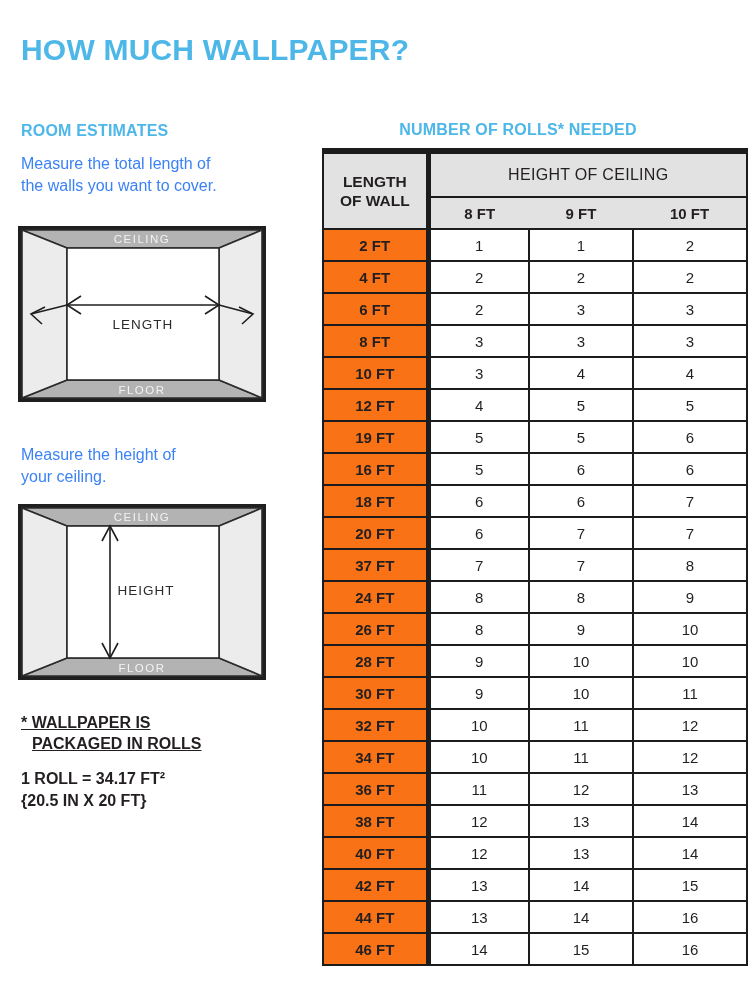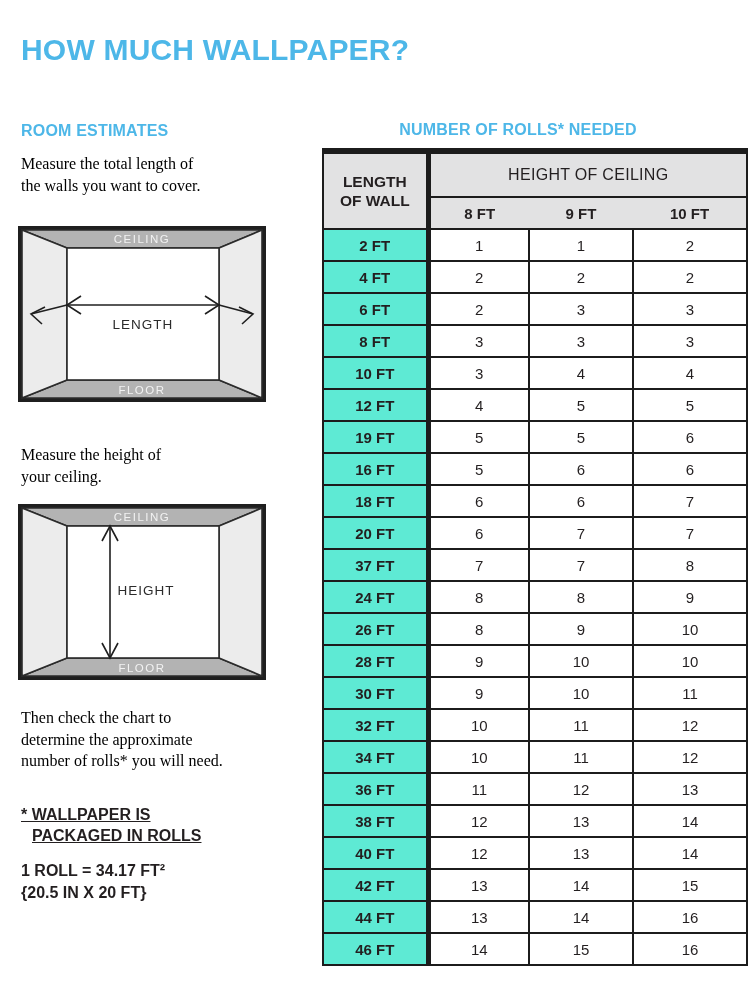--- a/index.html
+++ b/index.html
@@ -38,22 +38,21 @@
     font-weight: bold;
     color: #4db7e8;
     letter-spacing: 0.2px;
     line-height: 18px;
   }
   .right-col .section-heading { text-align: center; }
   .para {
     white-space: pre-line;
     font-size: 16px;
     line-height: 21.5px;
-    color: #000000;
-    font-family: Liberation Serif, serif;
+    color: #3b82f6;
   }
   .step1 { margin-top: 13px; }
   .step2 { margin-top: 42px; }
   .step3 { margin-top: 27px; }
   .diagram { display: block; margin-left: -3px; }
   .diagram1 { margin-top: 30px; }
   .diagram2 { margin-top: 17px; }
   .footnote { margin-top: 32px; font-size: 16px; font-weight: bold; line-height: 21px; text-decoration: underline; }
   .footnote .indent { padding-left: 11px; }
   .roll-spec { margin-top: 14px; font-size: 16px; font-weight: bold; line-height: 22px; }
@@ -88,21 +87,21 @@
     font-size: 16px;
     letter-spacing: 0.3px;
   }
   .rolls-table th.sub {
     background: #e2e2e3;
     height: 30px;
     font-weight: bold;
     border-bottom: 2px solid #1c1c1c;
   }
   .rolls-table tbody th {
-    background: #5eead4;
+    background: #f97316;
     font-weight: bold;
     border-right: 5px solid #1c1c1c;
     border-top: 2px solid #1c1c1c;
     height: 30px;
   }
   .rolls-table tbody td {
     background: #ffffff;
     border-top: 2px solid #1c1c1c;
     height: 30px;
   }
@@ -158,23 +157,20 @@
       <g stroke="#1f1f1f" stroke-width="1.6" fill="none">
         <line x1="92" y1="22" x2="92" y2="154"></line>
         <polyline points="84,37 92,22 100,37"></polyline>
         <polyline points="84,139 92,154 100,139"></polyline>
       </g>
       <text x="124" y="17" font-size="11.5" letter-spacing="1.5" fill="#f2f2f2" text-anchor="middle">CEILING</text>
       <text x="128" y="91" font-size="13.5" letter-spacing="1" fill="#2b2b2b" text-anchor="middle">HEIGHT</text>
       <text x="124" y="168" font-size="11.5" letter-spacing="1.5" fill="#f2f2f2" text-anchor="middle">FLOOR</text>
     </svg>
 
-    <p class="para step3">Then check the chart to
-determine the approximate
-number of rolls* you will need.</p>
 
     <div class="footnote">
       <div>* WALLPAPER IS</div>
       <div class="indent">PACKAGED IN ROLLS</div>
     </div>
 
     <div class="roll-spec">
       <div>1 ROLL = 34.17 FT²</div>
       <div>{20.5 IN X 20 FT}</div>
     </div>

